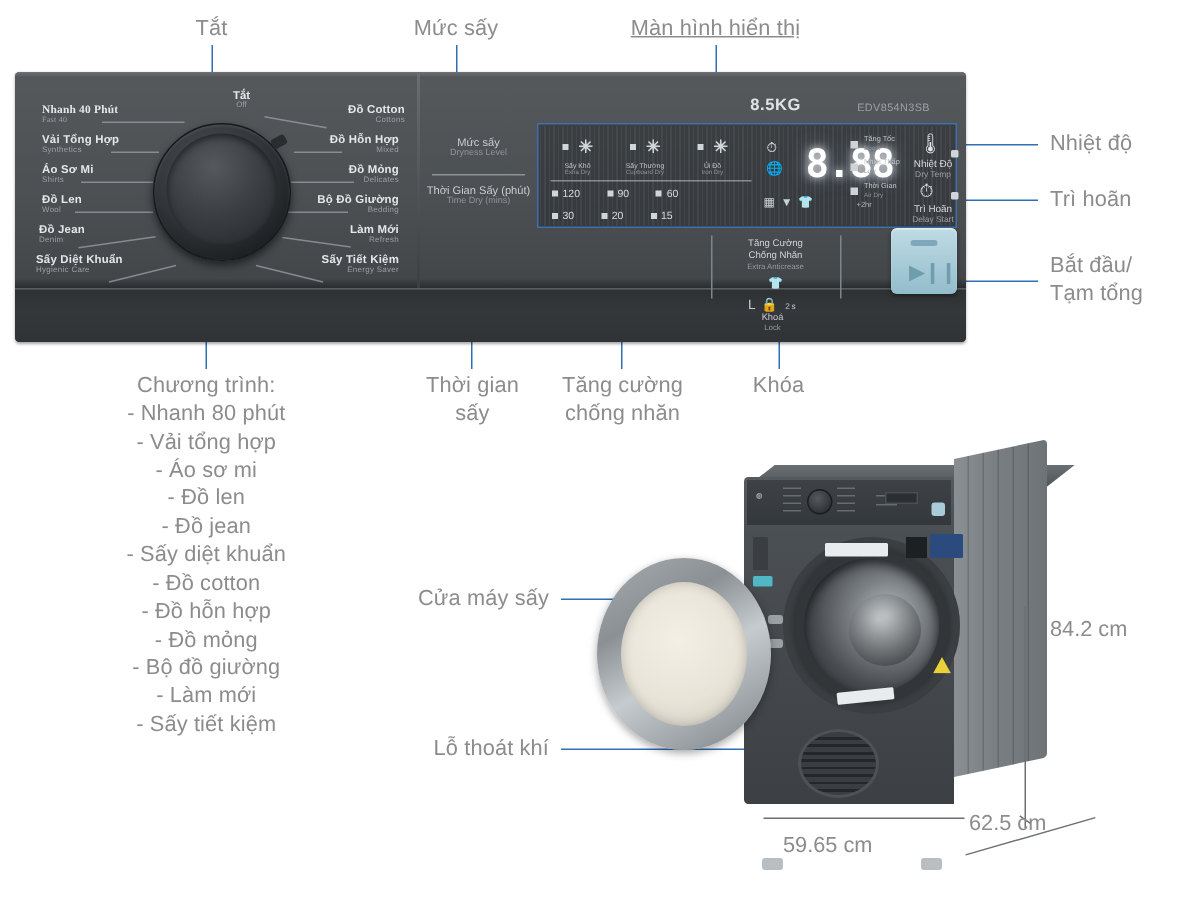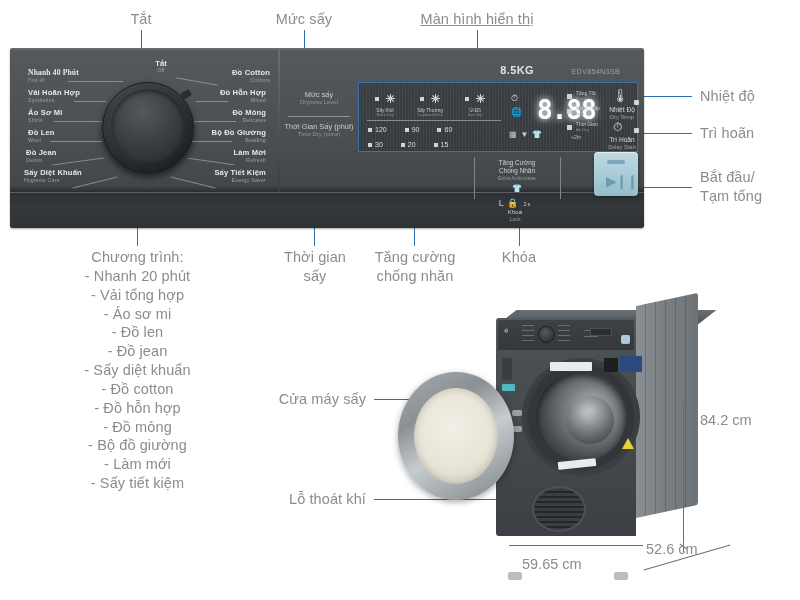--- a/index.html
+++ b/index.html
@@ -273,21 +273,21 @@
 
   <div class="anno l" style="left:700px; top:124px; width:100px;">Trì hoãn</div>
   <div class="lead h" style="left:614px; top:133px; width:78px;"></div>
 
   <div class="anno l" style="left:700px; top:168px; width:100px;">Bắt đầu/
 Tạm tổng</div>
   <div class="lead h" style="left:614px; top:187px; width:78px;"></div>
 
   <div class="lead v" style="left:137px; top:228px; height:18px;"></div>
   <div class="anno c" style="left:20px; top:248px; width:235px;">Chương trình:
-- Nhanh 20 phút
+- Nhanh 80 phút
 - Vải tổng hợp
 - Áo sơ mi
 - Đồ len
 - Đồ jean
 - Sấy diệt khuẩn
 - Đồ cotton
 - Đồ hỗn hợp
 - Đồ mỏng
 - Bộ đồ giường
 - Làm mới
@@ -323,21 +323,21 @@
         <span class="en">Off</span>
       </div>
 
       <div class="prog" style="left:12px; top:14px;font-family:Liberation Serif, serif;">
         <span>Nhanh 40 Phút</span>
         <span class="en">Fast 40</span>
       </div>
       <div class="tickline" style="left:52px; top:27px; width:55px;"></div>
 
       <div class="prog" style="left:12px; top:34px;">
-        <span>Vải Hoãn Hợp</span>
+        <span>Vải Tổng Hợp</span>
         <span class="en">Synthetics</span>
       </div>
       <div class="tickline" style="left:58px; top:47px; width:32px;"></div>
 
       <div class="prog" style="left:12px; top:54px;">
         <span>Áo Sơ Mi</span>
         <span class="en">Shirts</span>
       </div>
       <div class="tickline" style="left:38px; top:67px; width:48px;"></div>
 
@@ -582,18 +582,18 @@
 
     <div class="feet" style="left:122px;"></div>
     <div class="feet" style="left:228px;"></div>
   </div>
 
   <div class="dim" style="left:683px; top:404px; width:1px; height:148px;"></div>
   <div class="dim" style="left:679px; top:546px; width:9px; height:1px; transform:rotate(35deg);"></div>
   <div class="dimtxt" style="left:700px; top:412px;text-align:center;">84.2 cm</div>
 
   <div class="dim" style="left:642px; top:557px; width:90px; height:1px; transform:rotate(-16deg);"></div>
-  <div class="dimtxt" style="left:646px; top:541px;">52.6 cm</div>
+  <div class="dimtxt" style="left:646px; top:541px;">62.5 cm</div>
 
   <div class="dim" style="left:509px; top:545px; width:134px; height:1px;"></div>
   <div class="dimtxt" style="left:522px; top:556px;">59.65 cm</div>
 
 </div>
 
 </body></html>

